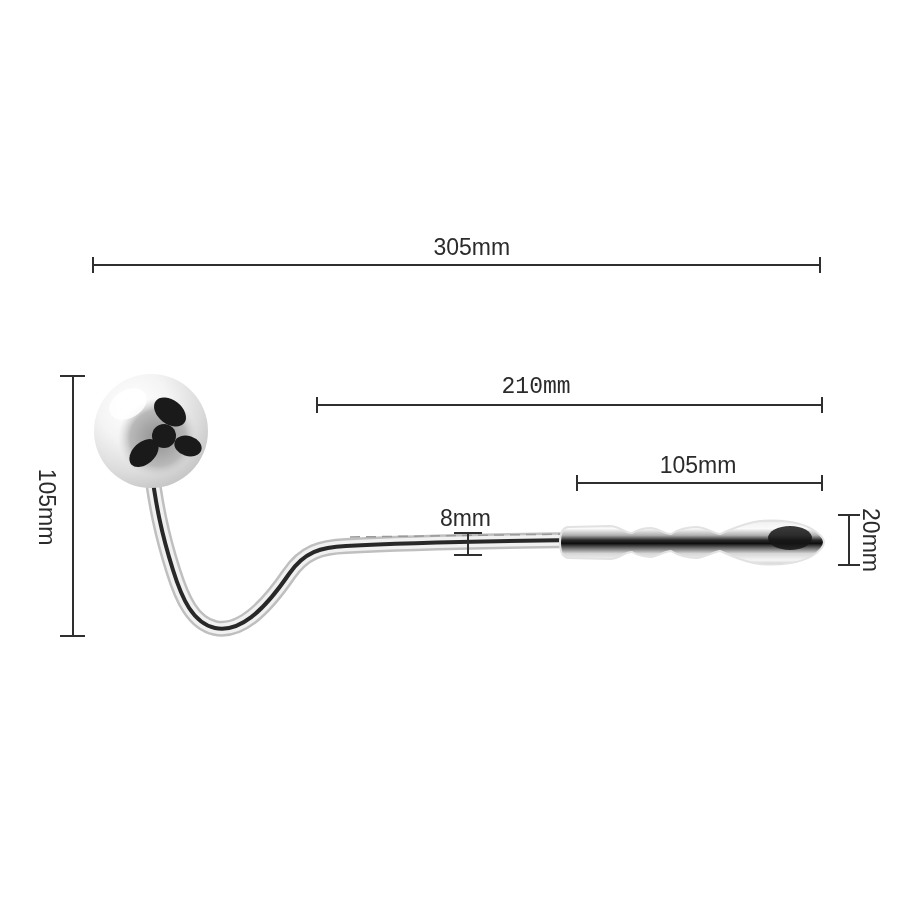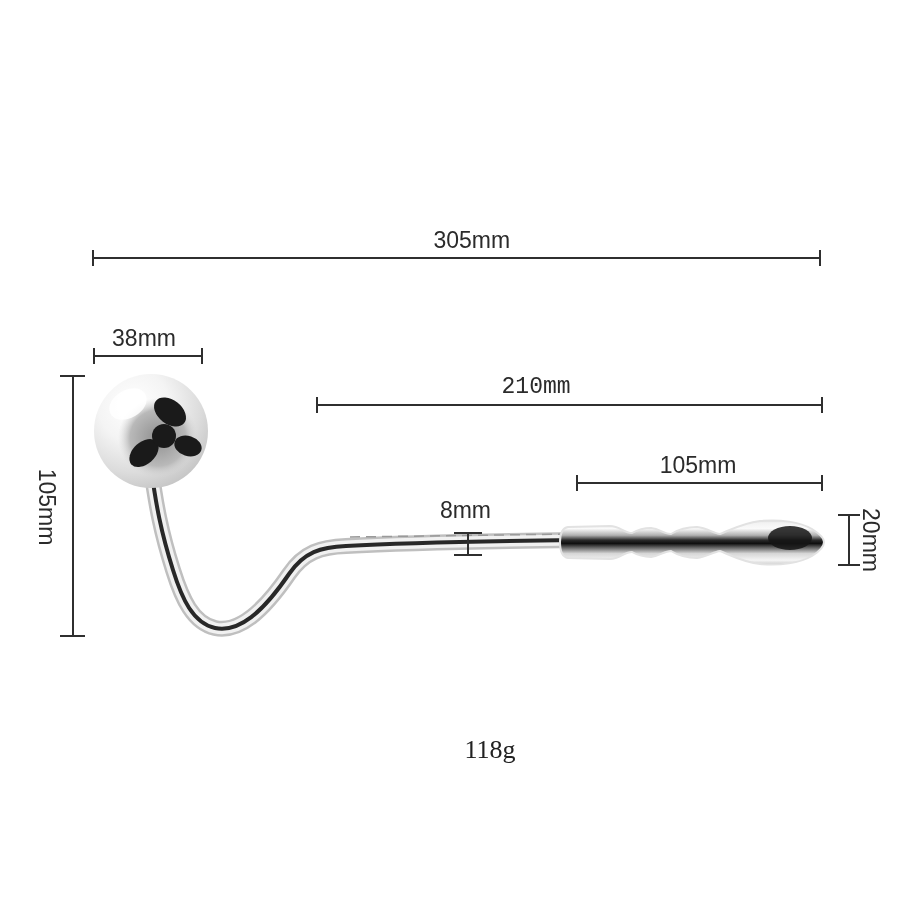--- a/index.html
+++ b/index.html
@@ -95,64 +95,57 @@
                C688 558 679 556 671 551
                C664 551 660 556 651 557
                C645 557 639 556 632 552
                C624 552 620 559 610 559
                L568 558
                C562 557 560 551 560 542 Z" fill="url(#handleGrad)" stroke="#e2e2e2" stroke-width="2"></path>
       <ellipse cx="790" cy="538" rx="22" ry="12" fill="#151515" opacity="0.85"></ellipse>
     </g>
   </svg>
 
-  <div class="dim" style="left:92px;top:229px;width:729px;height:40px;text-align:right;">
+  <div class="dim" style="left:92px;top:236px;width:729px;height:40px;text-align:right;">
     <span class="dim-label" style="left:52.1%;">305mm</span>
     <div class="dline-h"></div>
     <div class="tick-v left"></div>
     <div class="tick-v right"></div>
   </div>
 
-  <div class="dim" style="left:93px;top:327px;width:110px;height:40px;">
-    <span class="dim-label" style="left:46.4%;">38mm</span>
-    <div class="dline-h"></div>
-    <div class="tick-v left"></div>
-    <div class="tick-v right"></div>
-  </div>
 
   <div class="dim" style="left:316px;top:376px;width:507px;height:40px;">
     <span class="dim-label" style="left:43.4%;font-family:Liberation Mono, monospace;">210mm</span>
     <div class="dline-h"></div>
     <div class="tick-v left"></div>
     <div class="tick-v right"></div>
   </div>
 
   <div class="dim" style="left:576px;top:454px;width:247px;height:40px;">
     <span class="dim-label" style="left:49.4%;">105mm</span>
     <div class="dline-h"></div>
     <div class="tick-v left"></div>
     <div class="tick-v right"></div>
   </div>
 
   <div class="dim" style="left:447px;top:499px;width:42px;height:60px;">
-    <span class="dim-label" style="left:44%;">8mm</span>
+    <span class="dim-label" style="left:44%;margin-top:8px;">8mm</span>
     <div class="ibeam-cap" style="top:33px;"></div>
     <div class="ibeam-line"></div>
     <div class="ibeam-cap" style="top:55px;"></div>
   </div>
 
   <div class="dim" style="left:838px;top:514px;width:52px;height:52px;">
     <div class="dline-v" style="left:10px;top:0;height:52px;"></div>
     <div class="tick-h" style="left:0;top:0;width:22px;"></div>
     <div class="tick-h" style="left:0;bottom:0;width:22px;"></div>
     <span class="rot-label" style="left:32px;top:26px;">20mm</span>
   </div>
 
   <div class="dim" style="left:34px;top:375px;width:60px;height:262px;">
     <div class="dline-v" style="left:38px;top:0;height:262px;"></div>
     <div class="tick-h" style="left:26px;top:0;width:25px;"></div>
     <div class="tick-h" style="left:26px;bottom:0;width:25px;"></div>
     <span class="rot-label" style="left:12px;top:132px;">105mm</span>
   </div>
 
-  <div class="weight">118g</div>
 
 </div>
 
 </body></html>

